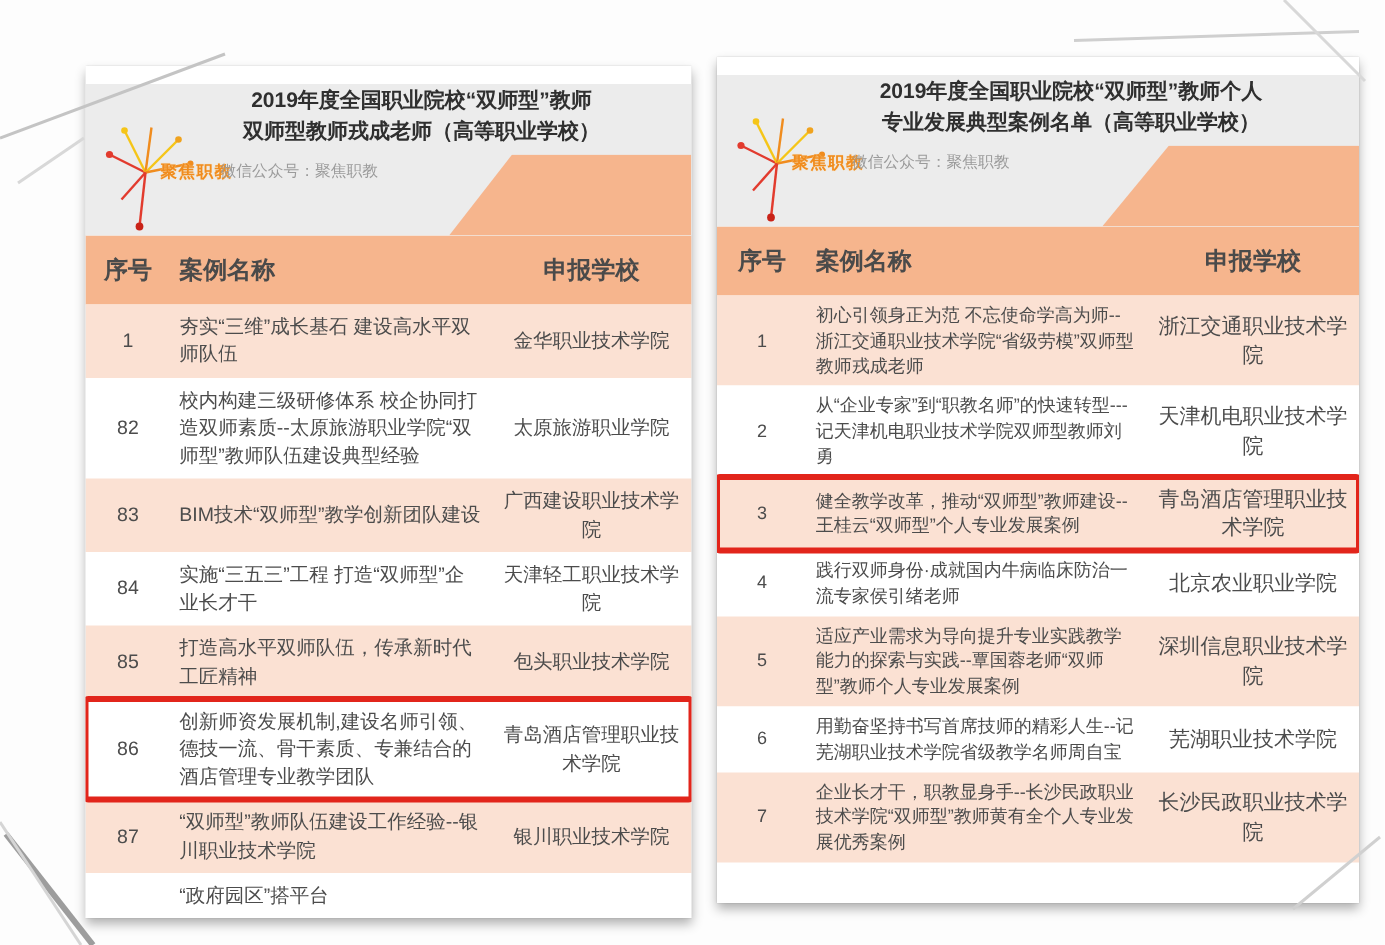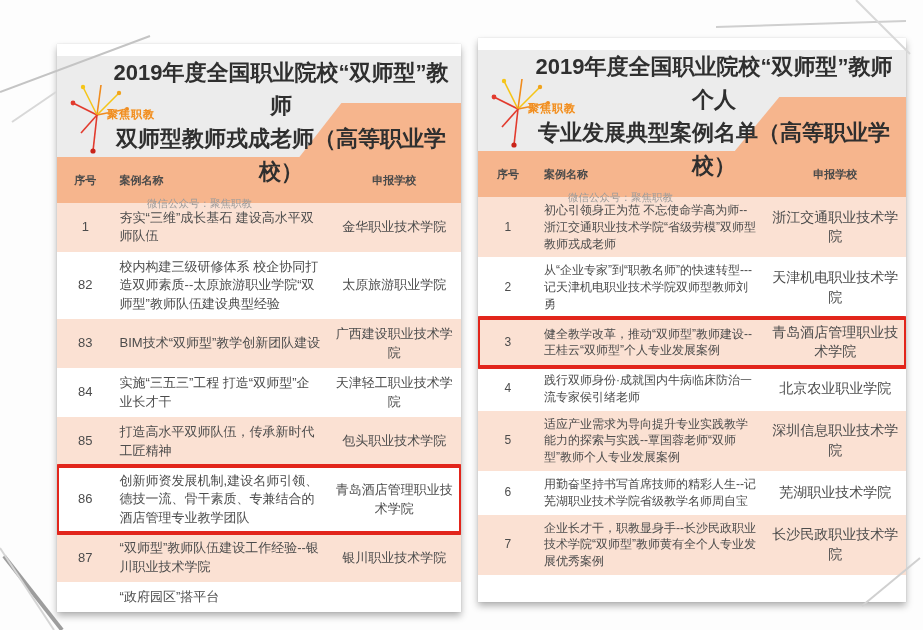--- a/index.html
+++ b/index.html
@@ -13,26 +13,26 @@
           box-shadow:0 4px 7px rgba(0,0,0,.30), 0 0 1px rgba(0,0,0,.18); }
   #card-left  { left:57px;  top:44px; width:404px; height:568px; }
   #card-right { left:478px; top:38px; width:428px; height:564px; }
 
   .card-header { position:relative; margin-top:5px; background:#ececec; height:101px; }
   .wedge { position:absolute; right:0; bottom:0; width:40%; height:54px; background:#f6b58d;
            clip-path:polygon(0 100%, 26% 0, 100% 0, 100% 100%); }
   .logo { position:absolute; left:10px; top:25px; width:112px; height:84px; }
   .logo-text { position:absolute; left:40px; top:26px; font-size:11px; font-weight:bold;
                color:#f08c1e; letter-spacing:1px; text-shadow:0 0 1px #fbd9a8; }
-  .title { margin:12px 8px 0 52px; text-align:center; font-size:22px; font-weight:bold;
+  .title { margin:12px 8px 0 52px; text-align:center; font-size:14px; font-weight:bold;
            color:#2f2f2f; line-height:1.5; position:relative; z-index:2; }
   .wechat { margin:9px 0 0 90px; font-size:10.5px; color:#9b9b9b; position:relative; z-index:2; }
 
   .thead { display:flex; align-items:center; background:#f6b58d; height:46px;
-           font-weight:bold; font-size:11px; color:#4a4a4a; }
+           font-weight:bold; font-size:16px; color:#4a4a4a; }
   .col-no { width:14%; text-align:center; }
   .col-case { width:53%; text-align:left; padding:0 6px; }
   .col-school { width:33%; text-align:center; padding:0 4px; }
 
   .rows { position:relative; }
   .row { display:flex; align-items:center; color:#4c4c4c; }
   #card-left  .row { font-size:13px;  line-height:1.42; padding:6px 0; }
   #card-right .row { font-size:12px;  line-height:1.4;  padding:5px 0; }
   #card-right .row .col-school { font-size:14px; }
   .row.pink { background:#fbe1d3; }

